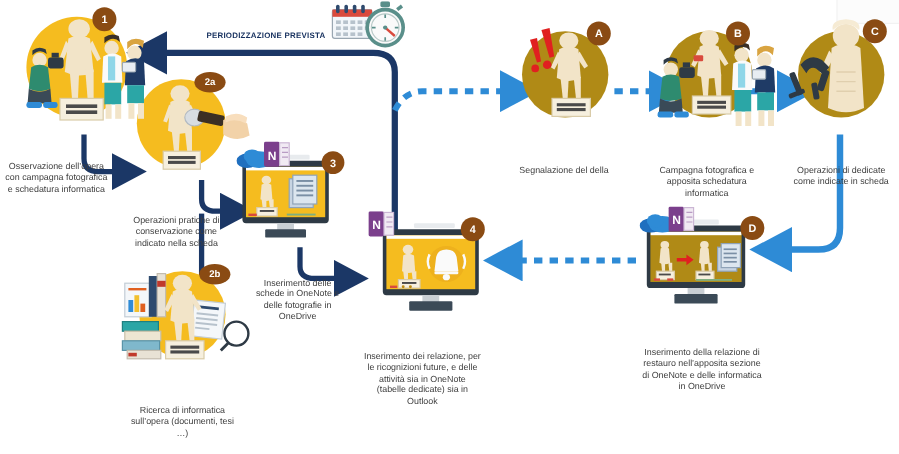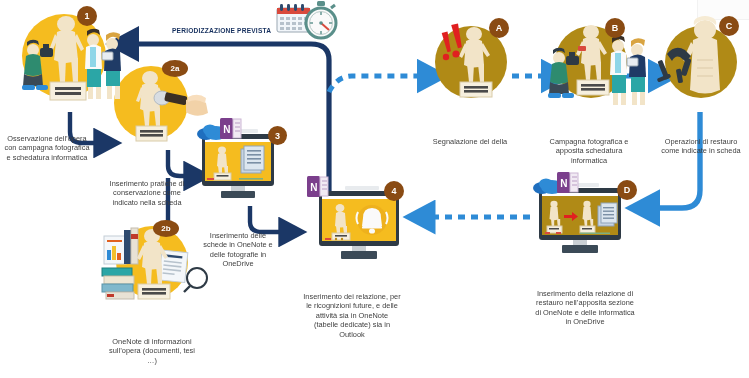--- a/index.html
+++ b/index.html
@@ -191,21 +191,21 @@
       <rect x="30" y="74" width="23" height="2.6" fill="#4A4A4A"></rect>
 
       <ellipse cx="52" cy="38" rx="8" ry="7" fill="#D8DDE2" stroke="#B2BAC2"></ellipse>
       <rect x="56" y="32" width="22" height="9" rx="2" transform="rotate(12 56 32)" fill="#3B2F24"></rect>
       <path d="M76,40 q11,-4 20,3 l2,10 q-11,6 -22,-1 Z" fill="#F2D2A8"></path>
       <path d="M78,37 q10,-5 18,1 l-1,5 q-9,-5 -17,-1 Z" fill="#F8DEBD"></path>
     </svg>
 
     <div class="badge oval" style="left:52px;top:0px;width:26px;height:17px;font-size:8px;text-align:right;">2a</div>
 
-    <div class="caption" style="left:-2px;top:86px;width:78px;">Inserimento pratiche di conservazione come indicato nella scheda</div>
+    <div class="caption" style="left:-2px;top:86px;width:78px;">Operazioni pratiche di conservazione come indicato nella scheda</div>
   </div>
 
   <div class="node" style="left:100px;top:220px;">
     <div class="circle c-left" style="left:16px;top:6px;width:72px;height:72px;"></div>
 
     <svg width="116" height="92" style="position:absolute;left:0;top:0;z-index:10;">
 
       <rect x="4" y="16" width="22" height="28" fill="#F4F7FA" stroke="#C3CDD6"></rect>
       <rect x="7" y="20" width="15" height="2" fill="#E06020"></rect>
       <rect x="7" y="30" width="4" height="10" fill="#2E8BD6"></rect>
@@ -236,23 +236,23 @@
       <path d="M44,23 q8,-5 16,0 l2,24 q-10,5 -20,0 Z" fill="#F2E4C8"></path>
       <path d="M45,46 l2,18 h4 l1,-18 Z" fill="#F2E4C8"></path>
       <path d="M56,46 l2,18 h4 l0,-18 Z" fill="#F2E4C8"></path>
       <path d="M43,25 l-6,13 3,2 6,-11 Z" fill="#F2E4C8"></path>
       <path d="M61,25 l7,12 -3,2 -7,-10 Z" fill="#F2E4C8"></path>
       <rect x="38" y="64" width="32" height="15" fill="#F6EFDE" stroke="#D9CBA8"></rect>
       <rect x="42" y="68" width="24" height="2.6" fill="#4A4A4A"></rect>
       <rect x="42" y="72" width="24" height="2.6" fill="#4A4A4A"></rect>
     </svg>
 
-    <div class="badge oval" style="left:53px;top:0px;width:26px;height:17px;font-size:8px;">2b</div>
-
-    <div class="caption" style="left:6px;top:84px;width:92px;">OneNote di informazioni sull’opera (documenti, tesi …)</div>
+    <div class="badge oval" style="left:66px;top:0px;width:26px;height:17px;font-size:8px;">2b</div>
+
+    <div class="caption" style="left:6px;top:84px;width:92px;">Ricerca di informatica sull’opera (documenti, tesi …)</div>
   </div>
 
   <div class="node" style="left:198px;top:128px;">
     <div class="cloud" style="left:-1px;top:-6px;">
       <svg width="30" height="18">
         <ellipse cx="9" cy="12" rx="9" ry="6" fill="#1F6FBF"></ellipse>
         <ellipse cx="19" cy="11" rx="11" ry="7" fill="#2E8BD6"></ellipse>
         <ellipse cx="13" cy="8" rx="7" ry="5.5" fill="#2E8BD6"></ellipse>
       </svg>
     </div>
@@ -290,21 +290,21 @@
           <rect x="2" y="39" width="7" height="2" fill="#D94A3D"></rect>
           <rect x="34" y="39" width="24" height="1.6" fill="#7FAF7F"></rect>
         </svg>
       </div>
       <div class="mon-neck" style="left:33px;top:56px;width:14px;height:6px;"></div>
       <div class="mon-foot" style="left:23px;top:61px;width:34px;height:7px;"></div>
     </div>
 
     <div class="badge" style="left:70px;top:-2px;width:19px;height:19px;">3</div>
 
-    <div class="caption" style="left:0px;top:70px;width:80px;text-align:center;">Inserimento delle schede in OneNote e delle fotografie in OneDrive</div>
+    <div class="caption" style="left:10px;top:70px;width:80px;text-align:center;">Inserimento delle schede in OneNote e delle fotografie in OneDrive</div>
   </div>
 
   <div class="node" style="left:303px;top:183px;">
     <div class="onenote" style="left:4px;top:-7px;">
       <svg width="22" height="22">
         <rect x="0" y="0" width="13" height="21" rx="1.5" fill="#7B3F8C"></rect>
         <text x="3.2" y="15" font-family="Liberation Sans, sans-serif" font-size="10" font-weight="bold" fill="#ffffff">N</text>
         <rect x="13" y="1" width="8" height="19" fill="#F1EAF3" stroke="#CBB6D4"></rect>
         <line x1="15" y1="5" x2="20" y2="5" stroke="#B99CC4"></line>
         <line x1="15" y1="9" x2="20" y2="9" stroke="#B99CC4"></line>
@@ -434,21 +434,21 @@
         <path d="M12,42 q8,-10 18,-4 l6,6 -5,6 -6,-5 q-5,-2 -8,4 Z" fill="#2E3A45"></path>
         <rect x="6" y="48" width="5" height="20" rx="1.5" transform="rotate(-22 8 58)" fill="#2E3A45"></rect>
         <rect x="2" y="64" width="14" height="4" rx="1.5" transform="rotate(-22 9 66)" fill="#2E3A45"></rect>
         <rect x="28" y="46" width="6" height="18" rx="2" transform="rotate(18 31 55)" fill="#2E3A45"></rect>
         <rect x="22" y="57" width="5" height="14" rx="1.5" transform="rotate(-10 24 64)" fill="#2E3A45"></rect>
       </g>
     </svg>
 
     <div class="badge" style="left:64px;top:4px;width:20px;height:20px;">C</div>
 
-    <div class="caption" style="left:5px;top:92px;width:82px;">Operazioni di restauro come indicate in scheda</div>
+    <div class="caption" style="left:5px;top:92px;width:82px;">Operazioni di dedicate come indicate in scheda</div>
   </div>
 
   <div class="node" style="left:535px;top:182px;">
     <div class="cloud" style="left:-2px;top:-6px;">
       <svg width="30" height="18">
         <ellipse cx="9" cy="12" rx="9" ry="6" fill="#1F6FBF"></ellipse>
         <ellipse cx="19" cy="11" rx="11" ry="7" fill="#2E8BD6"></ellipse>
         <ellipse cx="13" cy="8" rx="7" ry="5.5" fill="#2E8BD6"></ellipse>
       </svg>
     </div>

